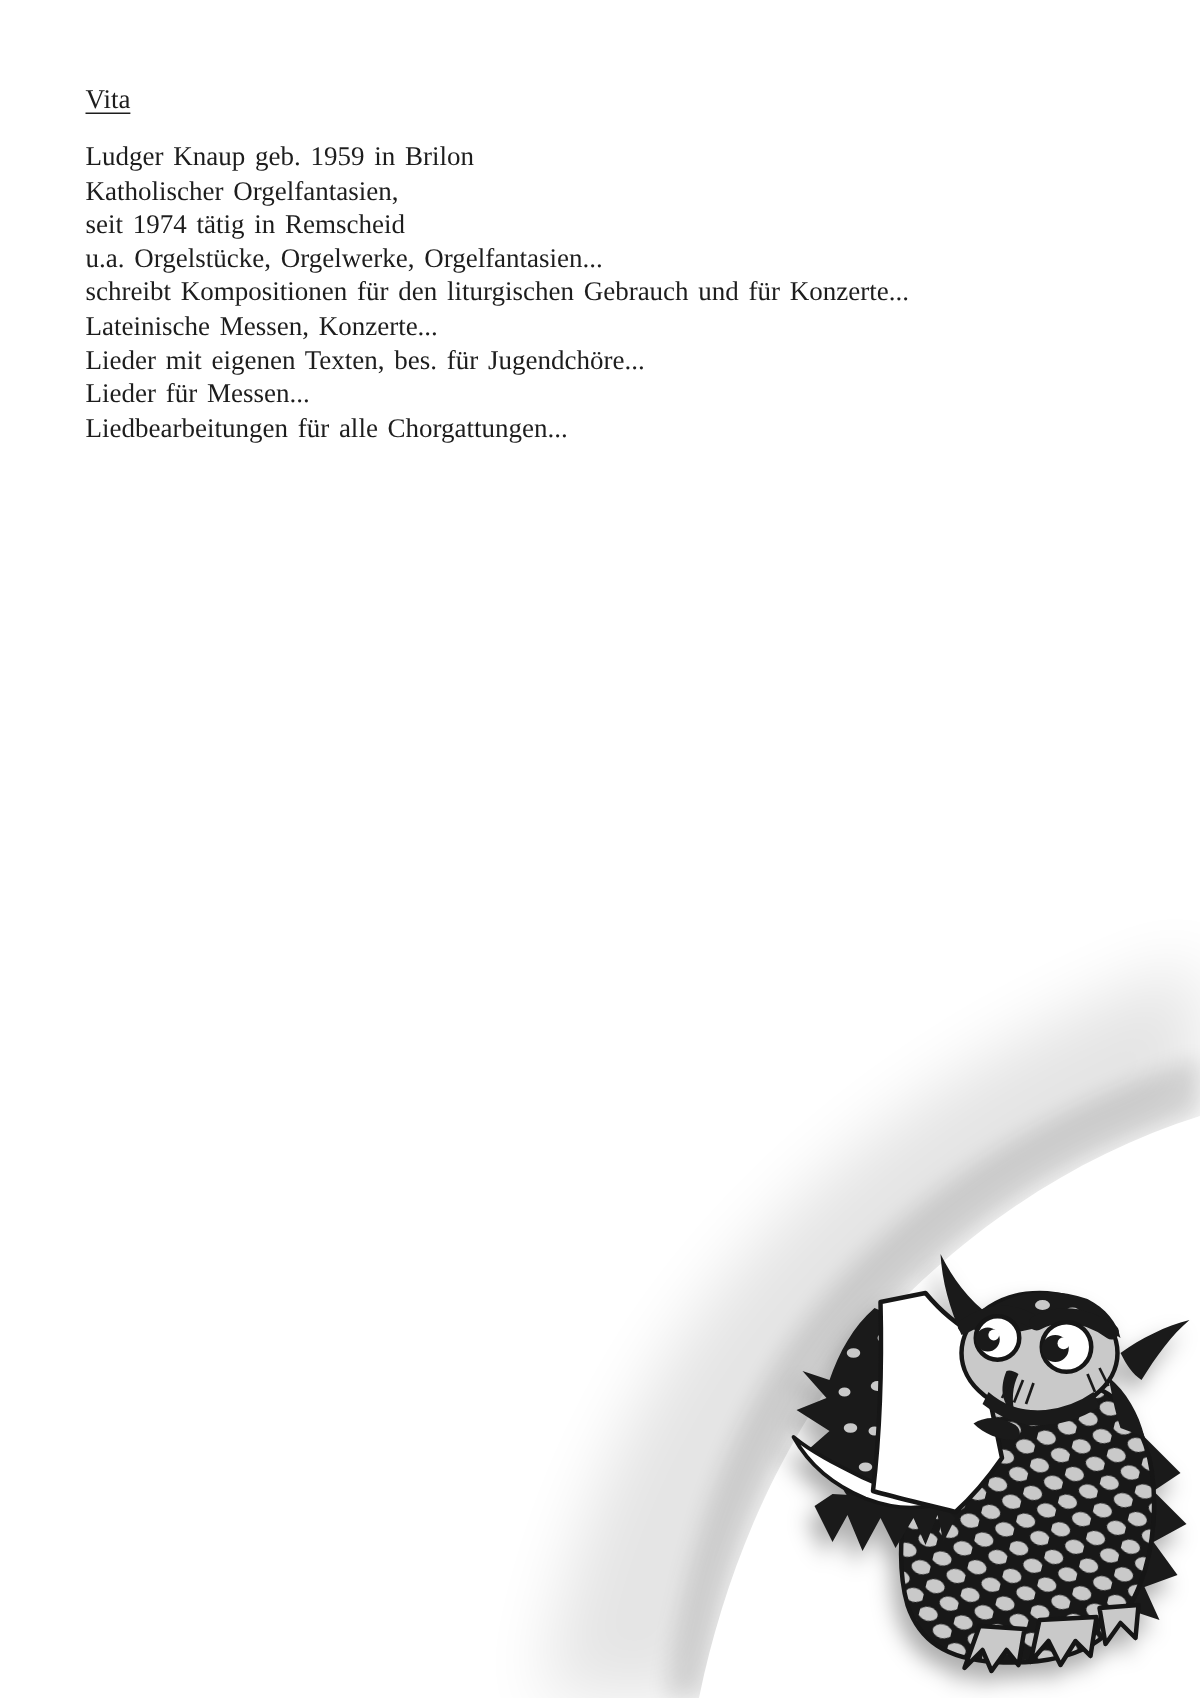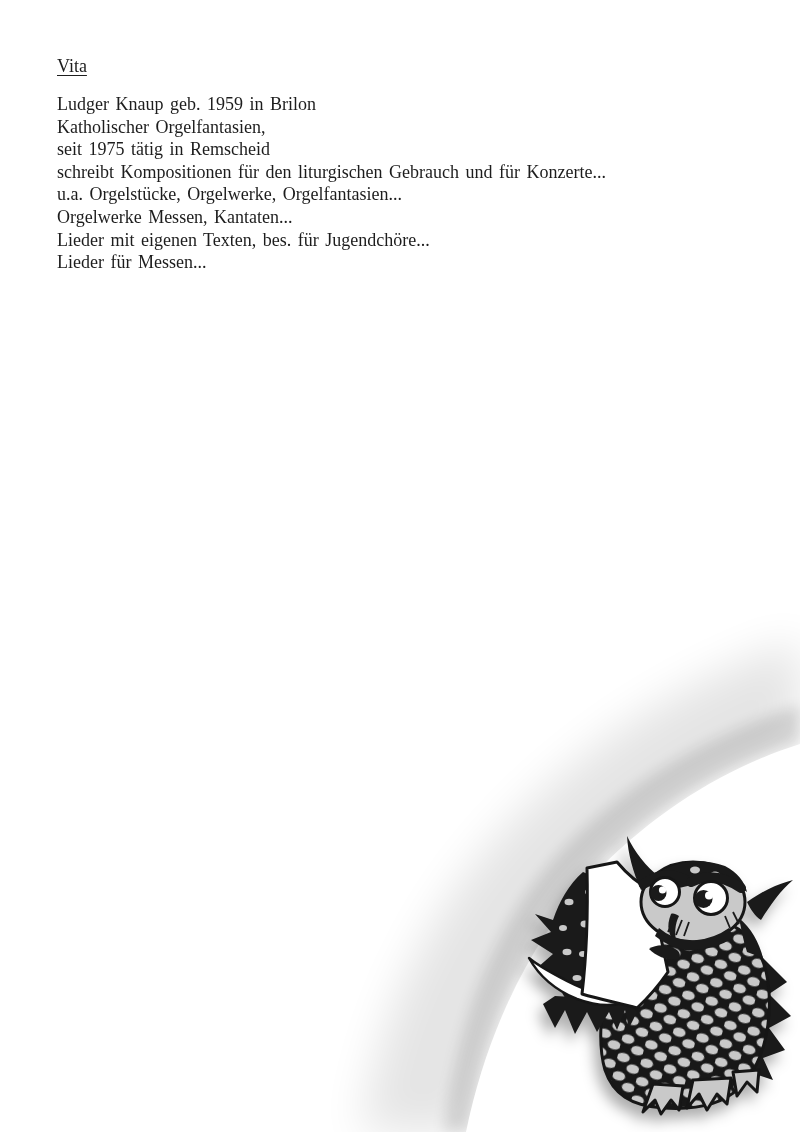--- a/index.html
+++ b/index.html
@@ -76,26 +76,27 @@
     <path d="M 800,640 C 650,690 520,790 445,905 C 398,980 372,1055 362,1132 L 470,1132 C 482,1038 522,948 586,878 C 650,810 722,766 800,742 Z" fill="#000000" opacity="0.10" filter="url(#blurBig)"></path>
     <path d="M 800,706 C 706,734 626,784 564,848 C 498,918 458,1012 444,1132 L 470,1132 C 482,1038 522,948 586,878 C 650,810 722,766 800,742 Z" fill="#000000" opacity="0.12" filter="url(#blurSm)"></path>
     <path d="M 800,744 C 724,768 654,812 592,876 C 530,940 486,1034 466,1132 L 800,1132 Z" fill="#ffffff"></path>
   </svg>
 
   <div class="content">
     <h1 class="vita-heading">Vita</h1>
     <div class="vita-lines">
       <div class="vita-line">Ludger Knaup geb. 1959 in Brilon</div>
       <div class="vita-line">Katholischer Orgelfantasien,</div>
-      <div class="vita-line">seit 1975 tätig in Remscheid</div>
+      <div class="vita-line">seit 1974 tätig in Remscheid</div>
+      <div class="vita-line">u.a. Orgelstücke, Orgelwerke, Orgelfantasien...</div>
       <div class="vita-line">schreibt Kompositionen für den liturgischen Gebrauch und für Konzerte...</div>
-      <div class="vita-line">u.a. Orgelstücke, Orgelwerke, Orgelfantasien...</div>
-      <div class="vita-line">Orgelwerke Messen, Kantaten...</div>
+      <div class="vita-line">Lateinische Messen, Konzerte...</div>
       <div class="vita-line">Lieder mit eigenen Texten, bes. für Jugendchöre...</div>
       <div class="vita-line">Lieder für Messen...</div>
+      <div class="vita-line">Liedbearbeitungen für alle Chorgattungen...</div>
     </div>
   </div>
 
   <svg class="owl" width="270" height="285" viewBox="0 0 270 285" aria-hidden="true">
     <defs>
       <pattern id="spots" width="24" height="19" patternUnits="userSpaceOnUse" patternTransform="rotate(14)">
         <rect width="24" height="19" fill="#181818"></rect>
         <ellipse cx="6" cy="5" rx="6.5" ry="4.6" fill="#c9c9c9"></ellipse>
         <ellipse cx="18" cy="14" rx="6.5" ry="4.6" fill="#c9c9c9"></ellipse>
       </pattern>

